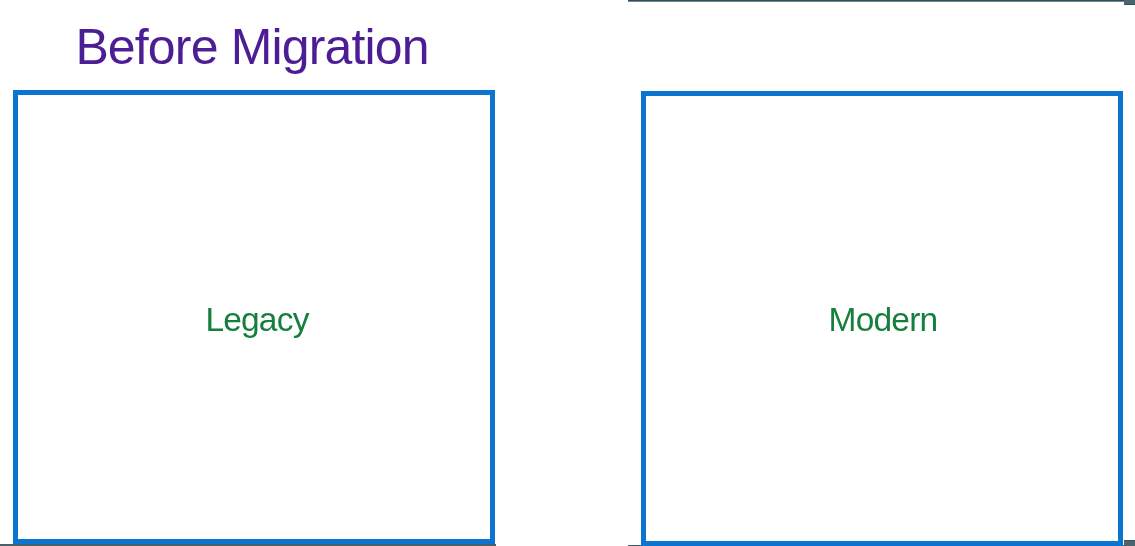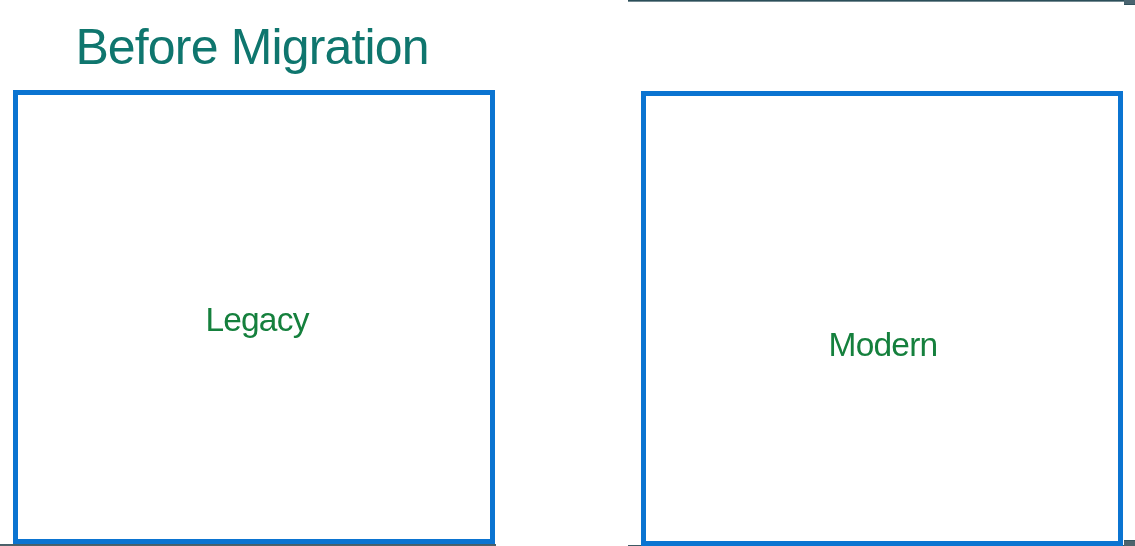--- a/index.html
+++ b/index.html
@@ -16,21 +16,21 @@
     font-family: "Liberation Sans", sans-serif;
     color: #000000;
   }
   .panel-title {
     position: absolute;
     font-size: 50px;
     line-height: 50px;
     letter-spacing: -0.85px;
     text-align: center;
     white-space: nowrap;
-    color: #0f766e;
+    color: #4c1d95;
   }
   #title-before {
     left: 10px;
     width: 484px;
     top: 21.5px;
   }
   #title-complete {
     left: 636px;
     width: 483px;
     top: 29.5px;
@@ -65,21 +65,20 @@
   }
   #label-legacy {
     left: 15.5px;
     width: 483px;
     top: 302.5px;
   }
   #label-modern {
     left: 641.5px;
     width: 483px;
     top: 302.5px;
-    margin-top: 25px;
   }
   
   #window-top-edge {
     position: absolute;
     left: 628px;
     top: 0;
     width: 507px;
     height: 2px;
     background: linear-gradient(to bottom, #2b4e59 55%, rgba(59, 88, 99, 0.25));
   }

